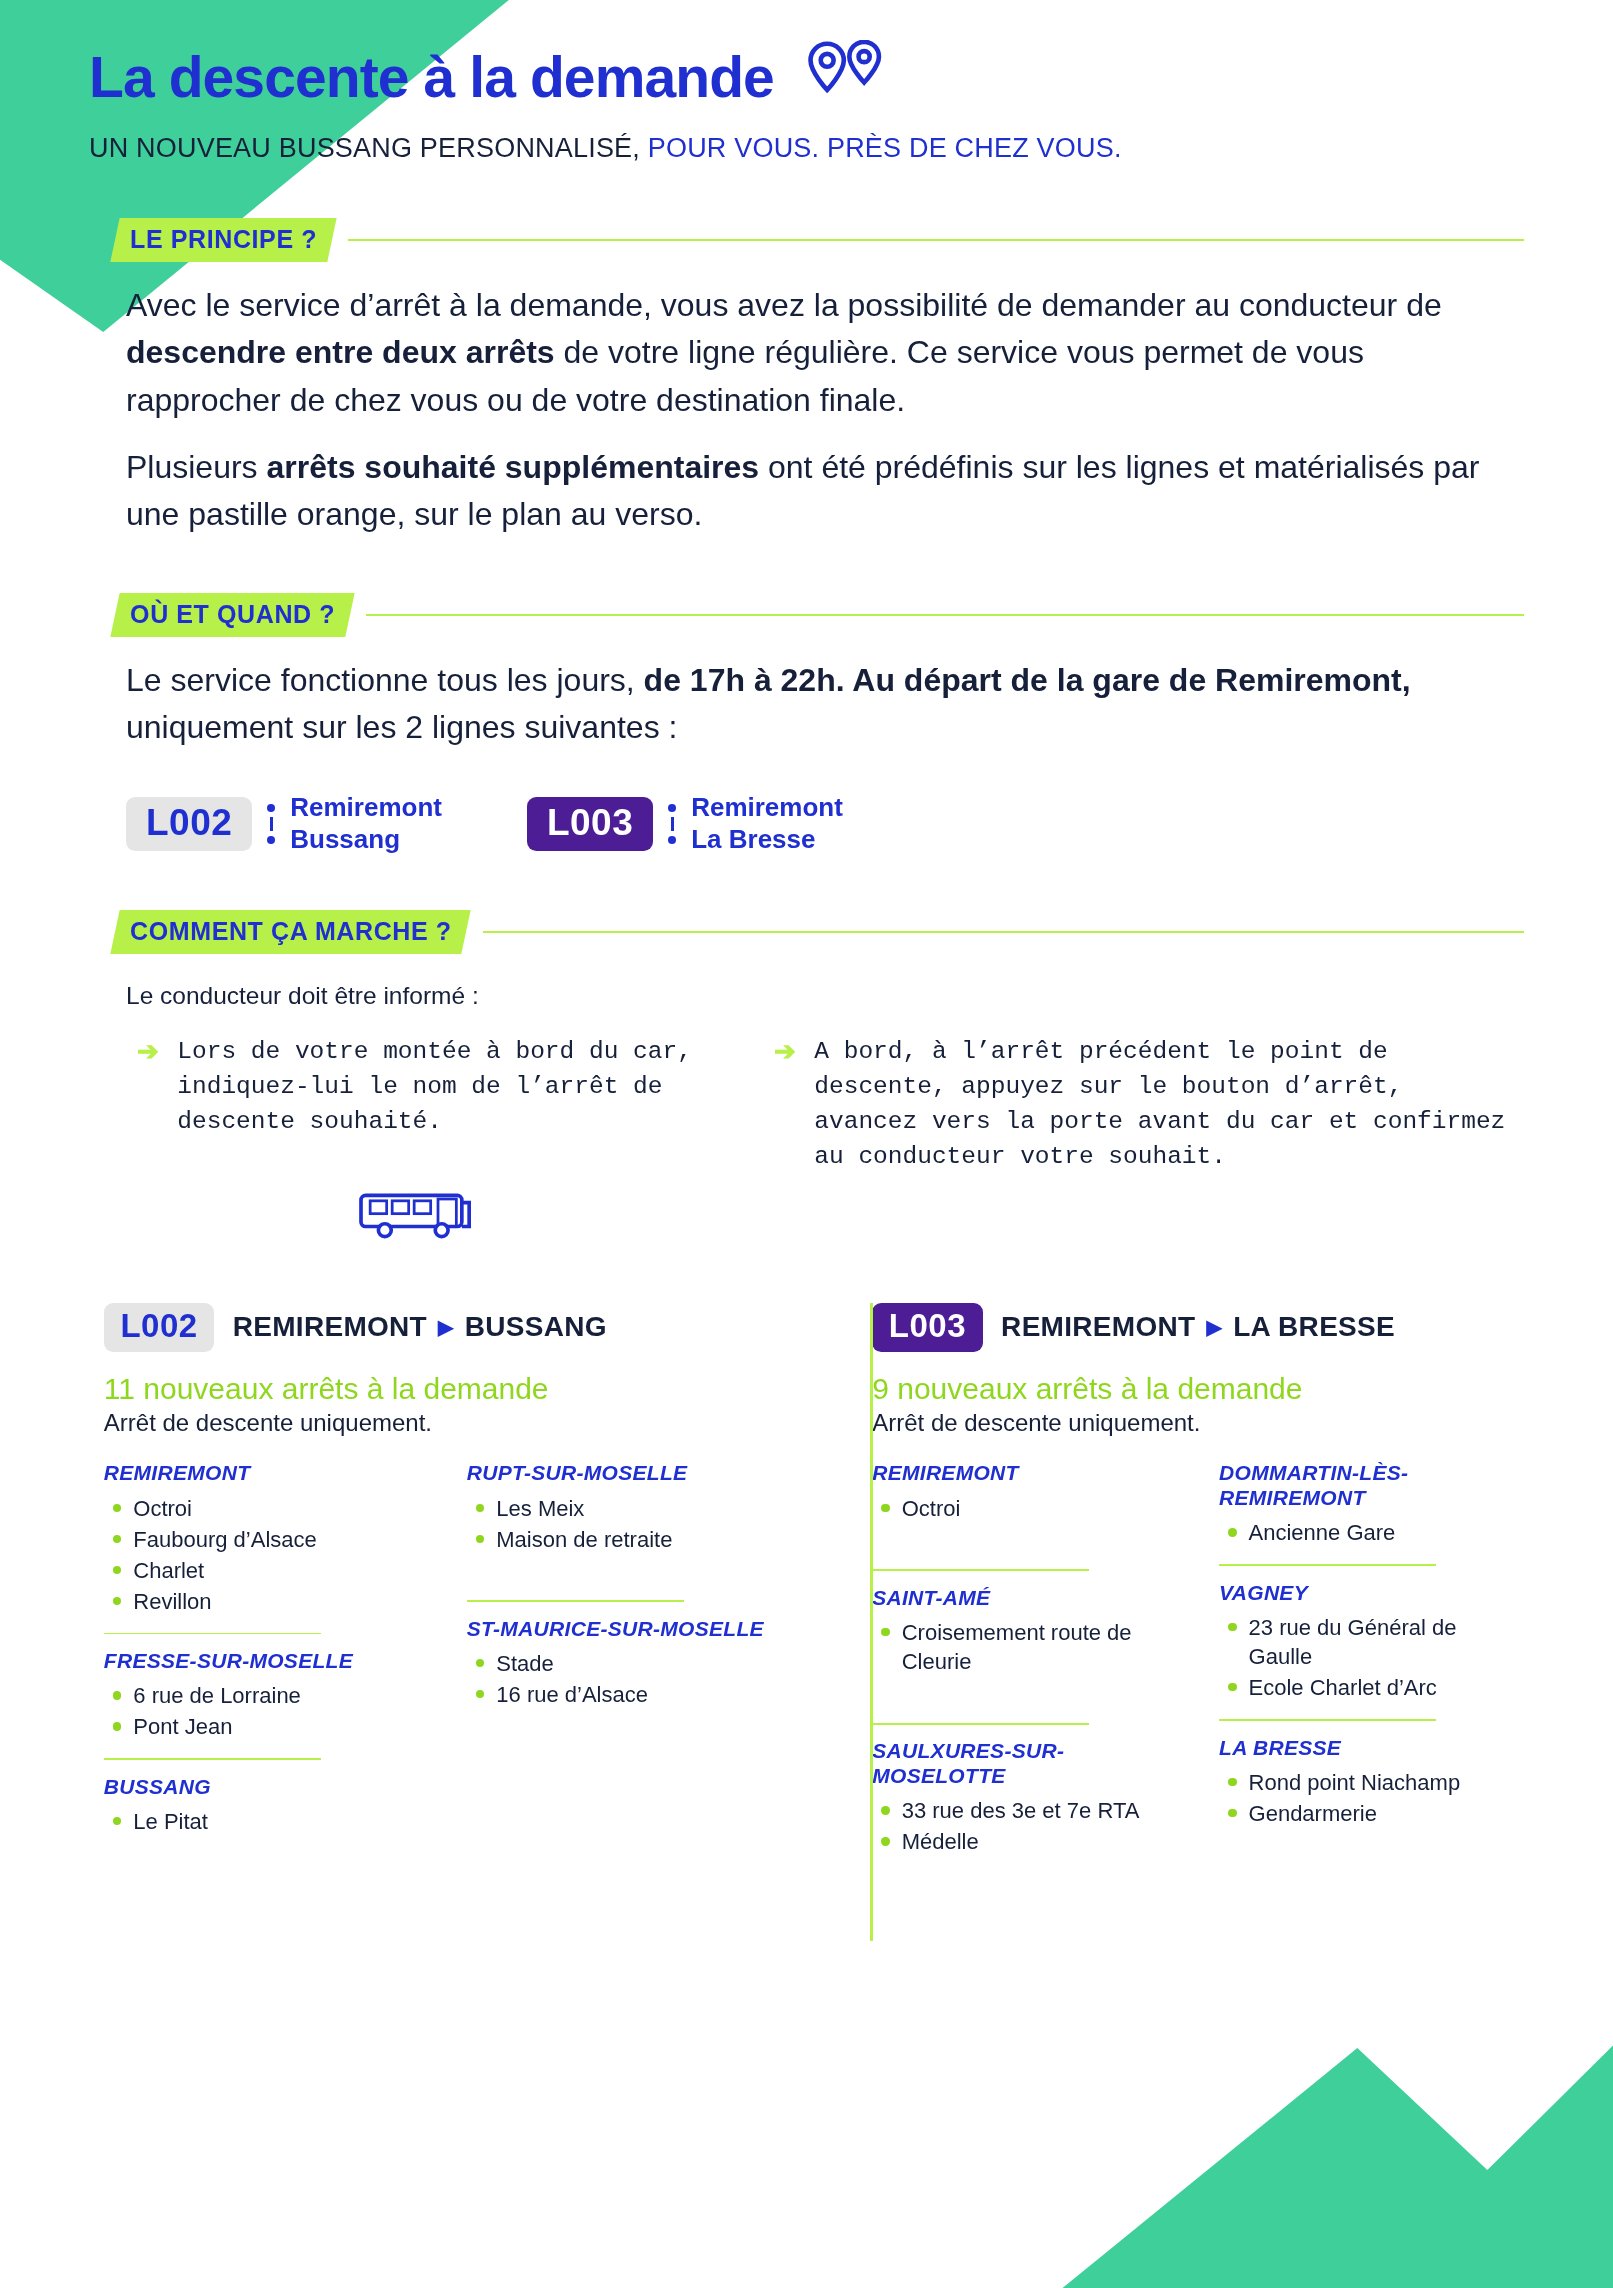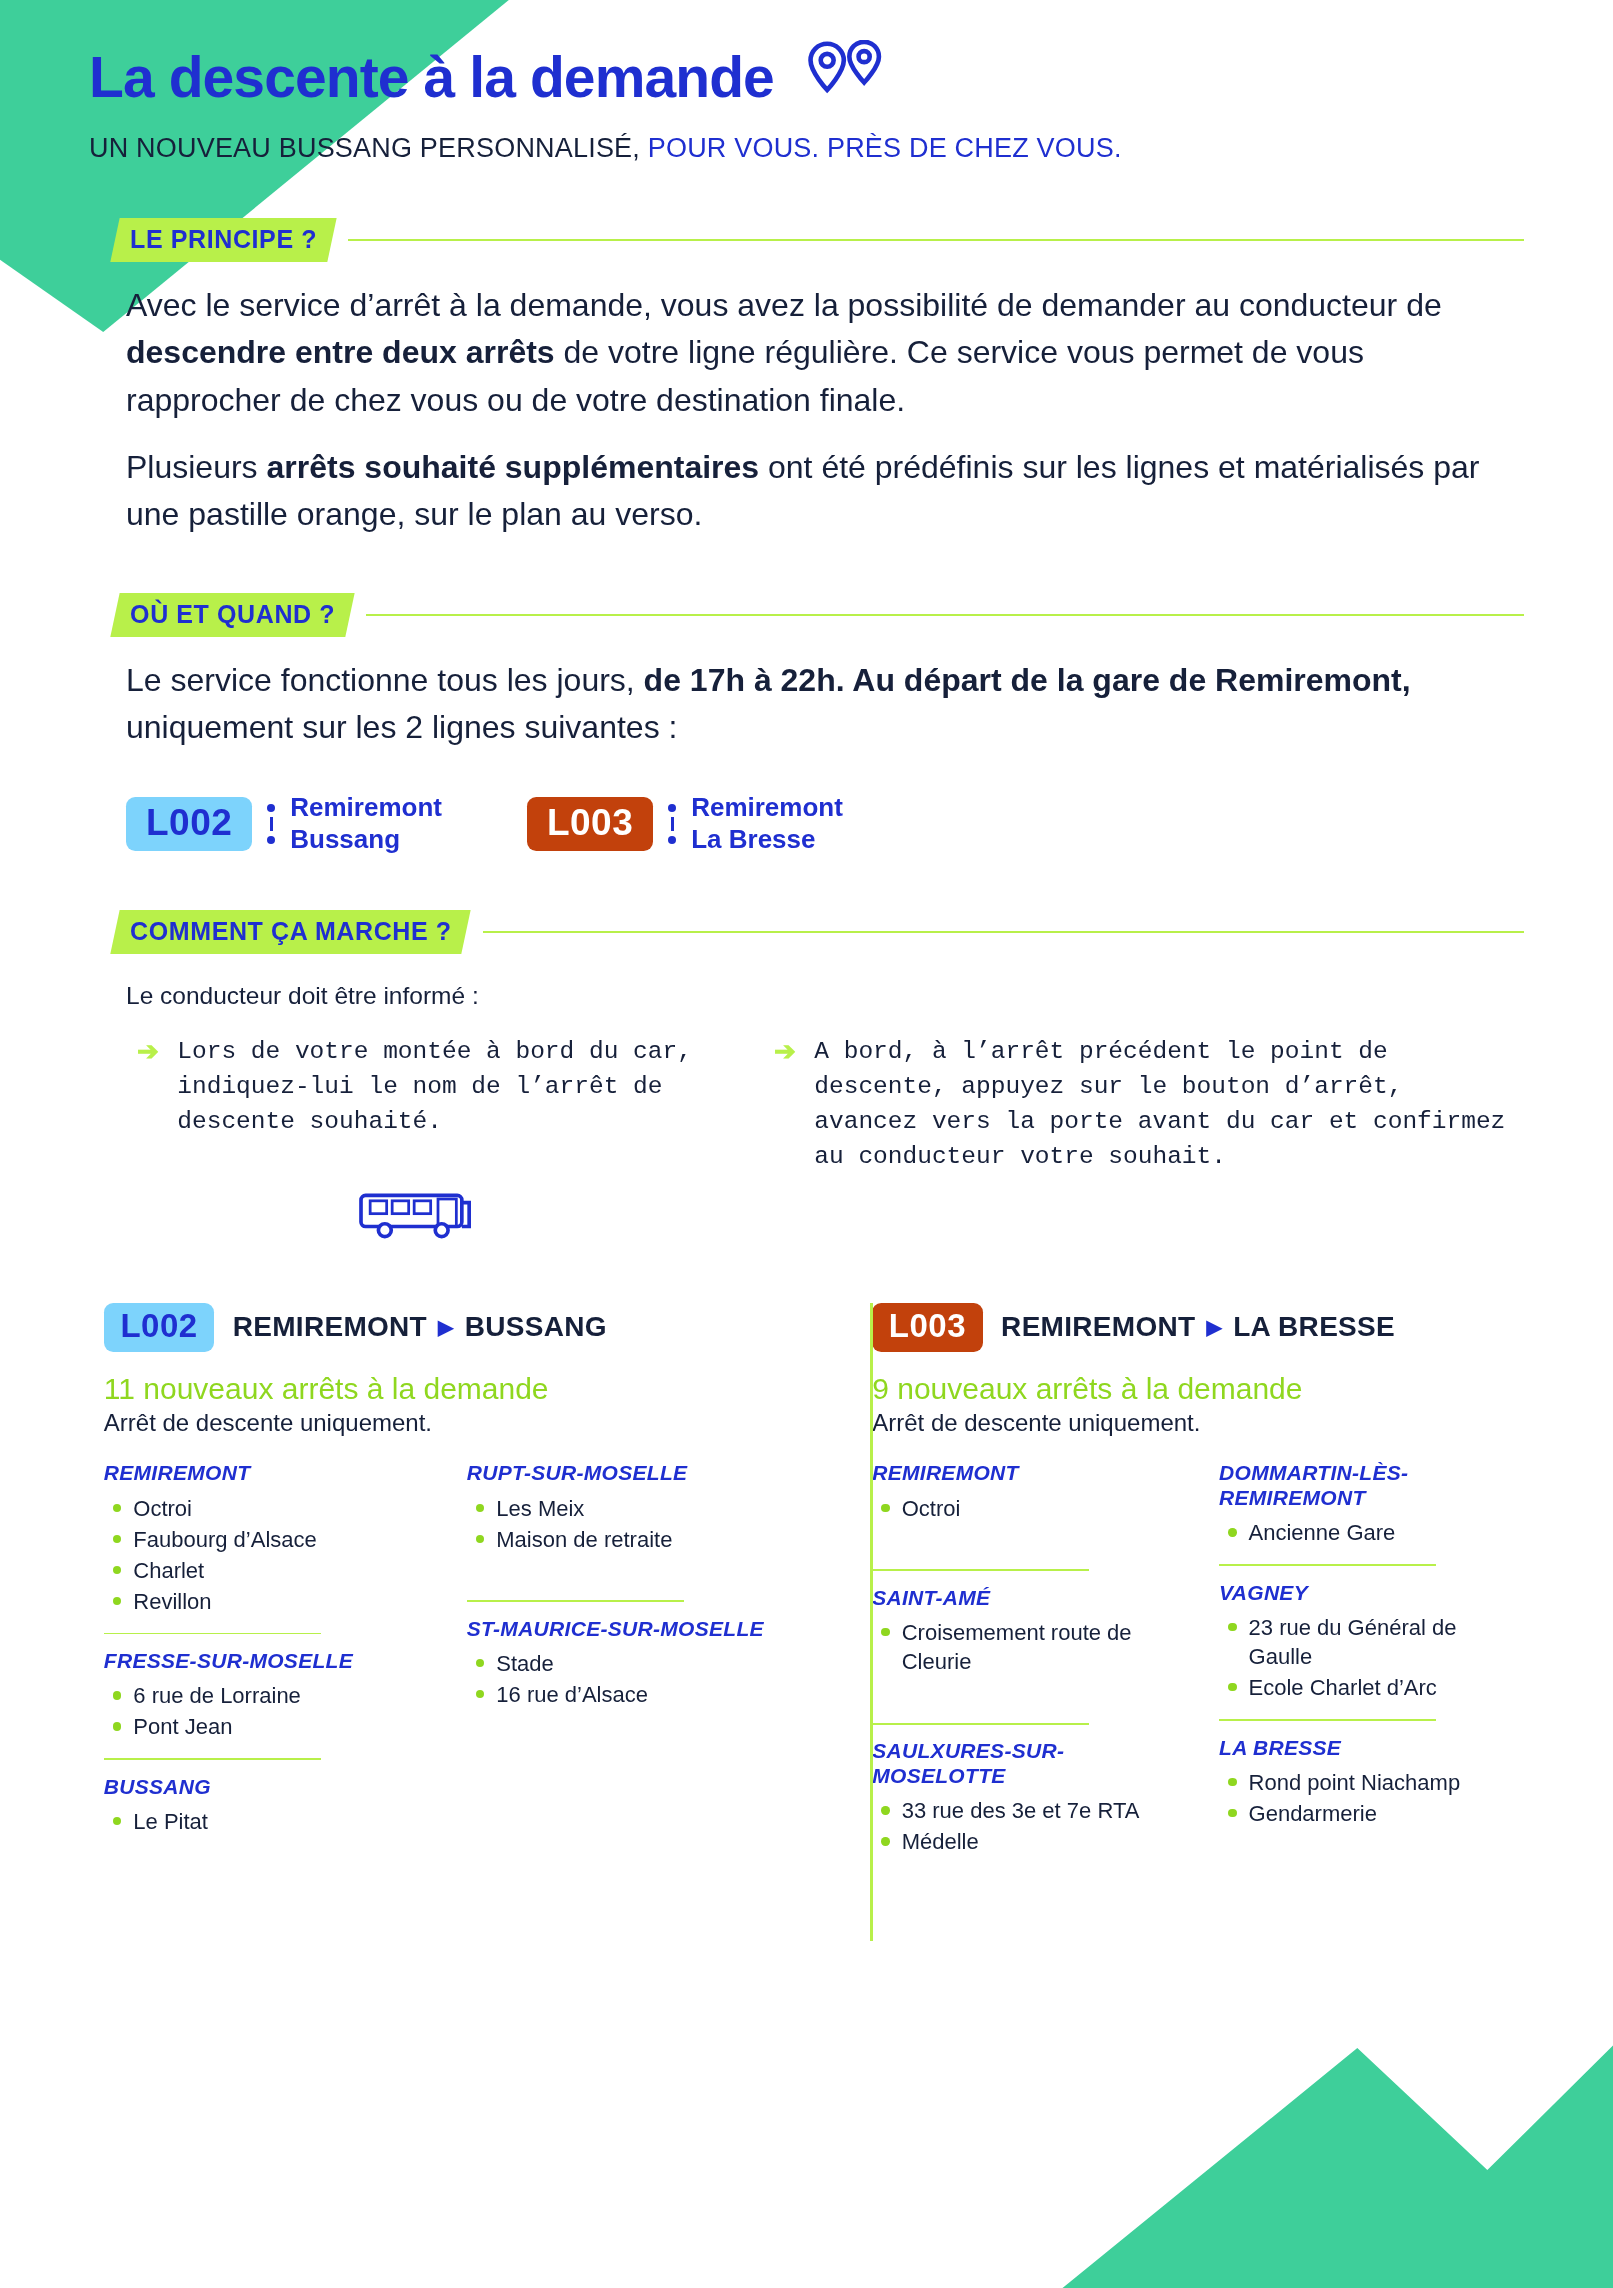--- a/index.html
+++ b/index.html
@@ -132,22 +132,22 @@
     gap: 14.8px;
   }
   .line-badge {
     font-size: 37px;
     font-weight: bold;
     color: #1f2fd0;
     padding: 5.5px 20px 7.4px 20px;
     border-radius: 9.2px;
     letter-spacing: 0.5px;
   }
-  .line-badge.green { background: #7dd3fc; color: #1f2fd0; }
-  .line-badge.blue  { background: #c2410c; color: #ffffff; }
+  .line-badge.green { background: #e5e5e5; color: #1f2fd0; }
+  .line-badge.blue  { background: #4c1d95; color: #ffffff; }
   .line-dots {
     display: flex;
     flex-direction: column;
     align-items: center;
     justify-content: center;
     height: 55px;
     gap: 4.6px;
   }
   .line-dots .d {
     width: 8.3px; height: 8.3px; border-radius: 50%;

